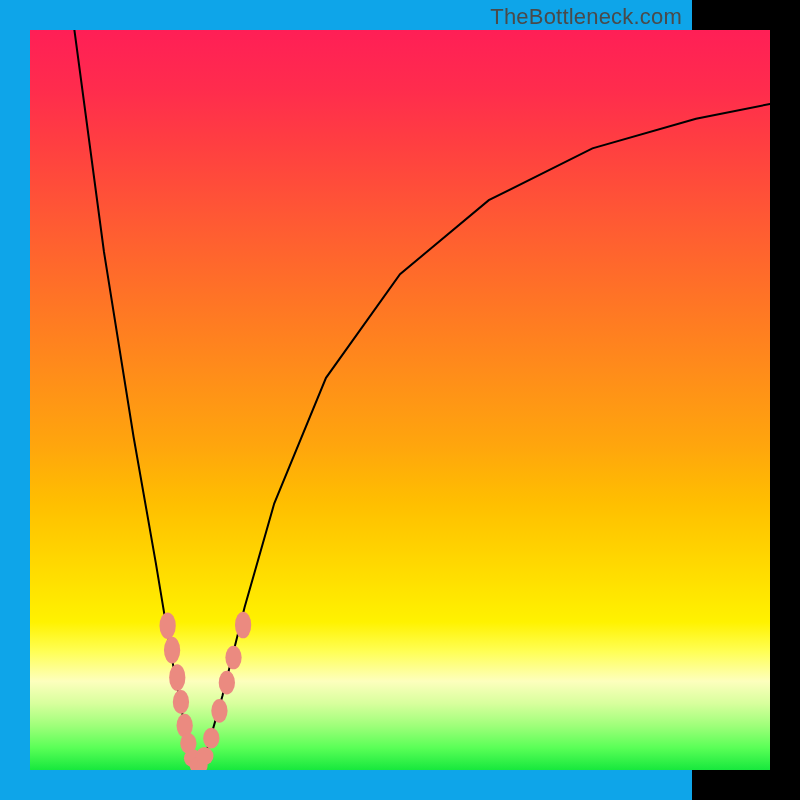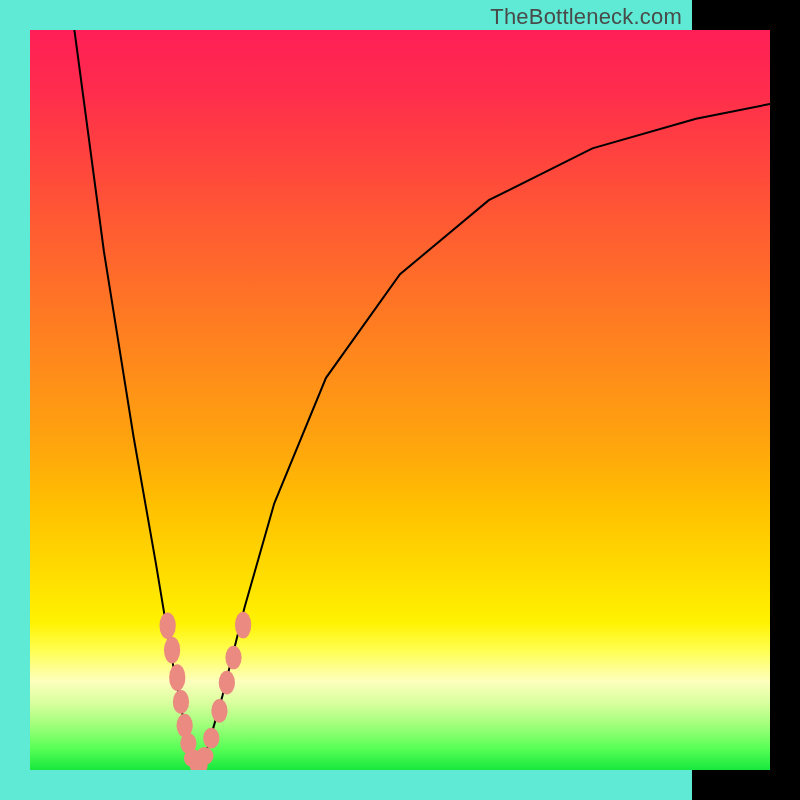--- a/index.html
+++ b/index.html
@@ -10,21 +10,21 @@
     overflow: hidden;
     background: #000;
     font-family: Arial, Helvetica, sans-serif;
   }
   .frame {
     position: absolute;
     top: 0;
     left: 0;
     width: 692px;
     height: 800px;
-    background: #5eead4;
+    background: #0ea5e9;
   }
   .plot-area {
     position: absolute;
     top: 30px;
     left: 30px;
     width: 740px;
     height: 740px;
     overflow: hidden;
   }
   .gradient-bg {

